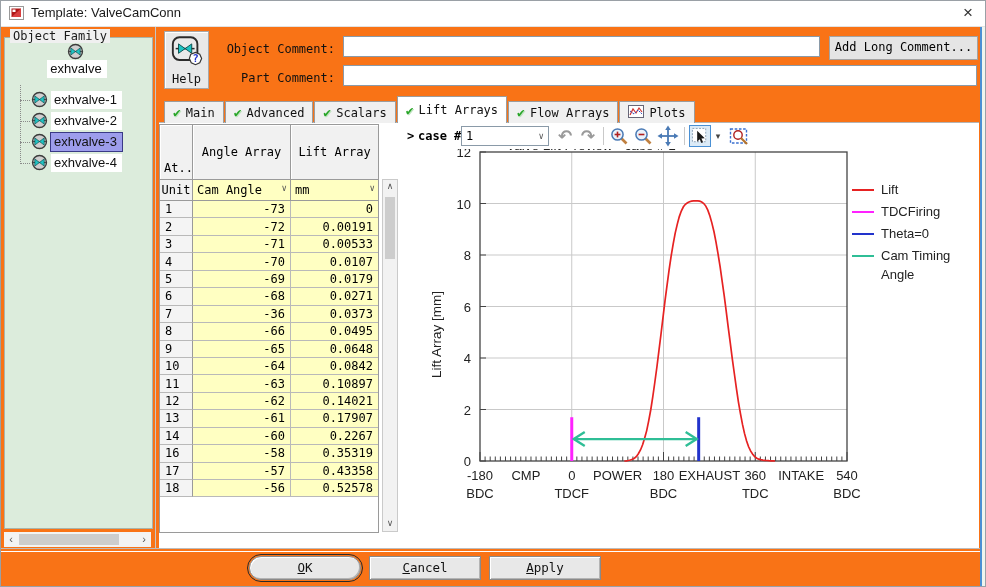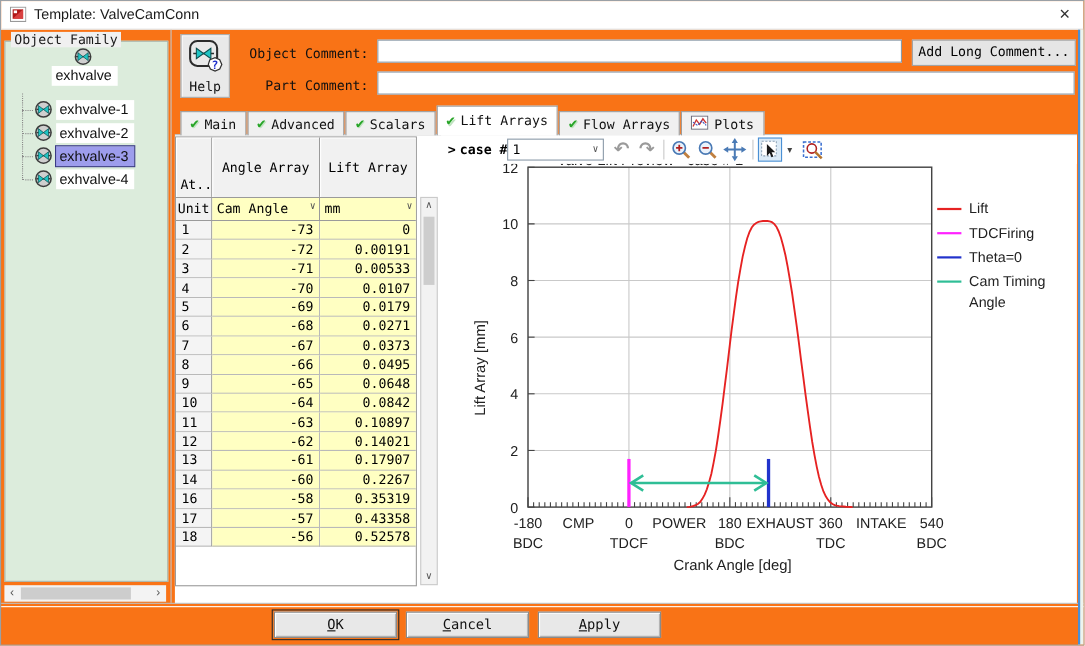--- a/index.html
+++ b/index.html
@@ -106,21 +106,21 @@
   #x-axis-title{left:530px;top:505px;width:270px;text-align:center;font-size:13.5px;color:#222;z-index:2;}
   #legend{left:851px;top:179px;width:127px;z-index:2;}
   .lg-item{display:flex;gap:7px;margin-bottom:3px;font-size:13px;color:#222;line-height:19px;}
   .lg-swatch{flex:none;width:22px;height:0;border-top:2.6px solid #000;margin-top:9px;}
 
   
   #footer-groove{left:0;top:547px;width:986px;height:2px;border-top:1px solid #bdbdbd;border-bottom:1px solid #fff;}
   .btn{position:absolute;top:555px;width:112px;height:24px;background:#e8e8e8;border:1px solid #8a8a8a;
        box-shadow:inset 1px 1px 0 #fff, inset -1px -1px 0 #b4b4b4;
        font:12.5px "DejaVu Sans Mono",monospace;color:#111;text-align:center;line-height:22px;cursor:pointer;box-sizing:border-box;}
-  .btn.default{outline:1px solid #2a2a2a;outline-offset:1px;}
+  .btn.default{outline:1px solid #2a2a2a;outline-offset:1px;border-radius:12px;}
   #ok-btn{left:248px;} #cancel-btn{left:368px;} #apply-btn{left:488px;}
 
   
   #edge-strip{left:979px;top:26px;width:7px;height:561px;background:#eef4ee;border-left:2px solid #4a8fd4;box-sizing:border-box;}
 </style>
 </head>
 <body>
 
 <div id="root">
 
@@ -299,21 +299,21 @@
           <div class="rc a">-69</div>
           <div class="rc l">0.0179</div>
         </div>
         <div class="trow">
           <div class="rc n">6</div>
           <div class="rc a">-68</div>
           <div class="rc l">0.0271</div>
         </div>
         <div class="trow">
           <div class="rc n">7</div>
-          <div class="rc a">-67</div>
+          <div class="rc a">-36</div>
           <div class="rc l">0.0373</div>
         </div>
         <div class="trow">
           <div class="rc n">8</div>
           <div class="rc a">-66</div>
           <div class="rc l">0.0495</div>
         </div>
         <div class="trow">
           <div class="rc n">9</div>
           <div class="rc a">-65</div>
@@ -537,21 +537,20 @@
       <text x="308.375" y="357" text-anchor="middle" class="tick">EXHAUST</text>
       <text x="400.125" y="357" text-anchor="middle" class="tick">INTAKE</text>
       <polyline points="223.3,338.0 225.3,337.8 227.3,337.5 229.4,337.0 231.4,336.3 233.4,335.2 235.5,333.4 237.5,330.5 239.6,326.7 241.6,321.8 243.6,315.3 245.7,307.6 247.7,297.8 249.8,286.5 251.8,273.6 253.8,259.5 255.9,244.0 257.9,227.8 260.0,211.1 262.0,194.3 264.0,177.8 266.1,161.9 268.1,146.9 270.1,133.3 272.2,120.9 274.2,110.1 276.3,101.1 278.3,93.6 280.3,88.0 282.4,83.8 284.4,81.3 286.5,79.7 288.5,78.7 290.5,78.2 292.6,77.9 294.6,77.9 296.7,77.9 298.7,78.2 300.7,79.0 302.8,80.5 304.8,83.1 306.8,87.2 308.9,92.9 310.9,100.1 313.0,108.8 315.0,119.1 317.0,130.7 319.1,143.6 321.1,157.8 323.2,172.7 325.2,188.1 327.2,204.1 329.3,220.1 331.3,235.8 333.4,251.0 335.4,265.4 337.4,278.8 339.5,290.9 341.5,301.4 343.5,310.4 345.6,317.9 347.6,323.8 349.7,328.2 351.7,331.3 353.7,333.6 355.8,335.2 357.8,336.2 359.9,336.7 361.9,337.1 363.9,337.4 366.0,337.5 368.0,337.7 370.1,337.8 372.1,337.9 374.1,338.0" fill="none" stroke="#e62222" stroke-width="1.7"></polyline>
       <line x1="170.75" y1="338" x2="170.75" y2="294.225" stroke="#ff22ff" stroke-width="3"></line>
       <line x1="297.67083333333335" y1="338" x2="297.67083333333335" y2="294.225" stroke="#2233cc" stroke-width="3"></line>
       <line x1="172.75" y1="316.1125" x2="295.67083333333335" y2="316.1125" stroke="#2fbe96" stroke-width="2.4"></line>
       <polyline points="183.75,309.1125 172.75,316.1125 183.75,323.1125" fill="none" stroke="#2fbe96" stroke-width="2.4"></polyline>
       <polyline points="284.67083333333335,309.1125 295.67083333333335,316.1125 284.67083333333335,323.1125" fill="none" stroke="#2fbe96" stroke-width="2.4"></polyline>
     </svg>
   <div class="abs" id="y-axis-title">Lift Array [mm]</div>
-  <div class="abs" id="x-axis-title">Crank Angle [deg]</div>
   <div class="abs" id="legend">
       <div class="lg-item">
         <span class="lg-swatch" style="border-top-color: rgb(230, 34, 34);"></span>
         <span>Lift</span>
       </div>
       <div class="lg-item">
         <span class="lg-swatch" style="border-top-color: rgb(255, 34, 255);"></span>
         <span>TDCFiring</span>
       </div>
       <div class="lg-item">

